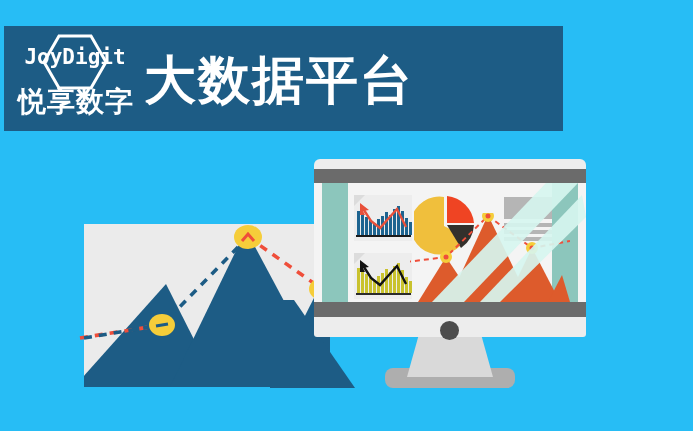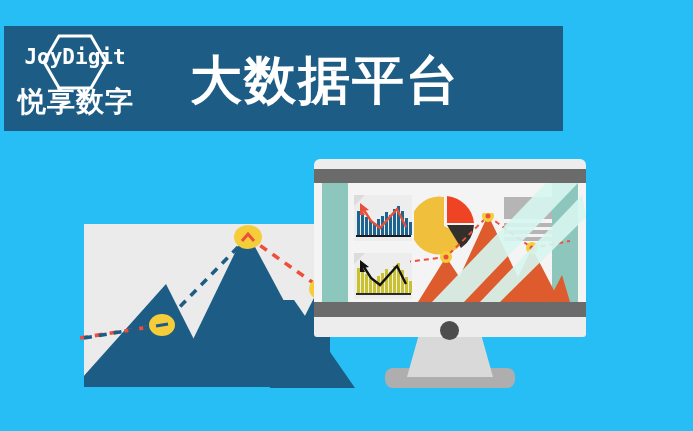--- a/index.html
+++ b/index.html
@@ -35,21 +35,21 @@
     position:absolute;left:0;top:58px;width:114px;
     text-align:center;
     color:#ffffff;
     font-size:28px;font-weight:bold;letter-spacing:1px;
     line-height:24px;white-space:nowrap;
   }
   .banner-title{
     position:absolute;left:140px;top:26px;
     color:#ffffff;
     font-size:52px;font-weight:bold;letter-spacing:2px;
-    line-height:56px;white-space:nowrap;margin-left:46px;
+    line-height:56px;white-space:nowrap;
   }
 
   
   .left-panel{
     position:absolute;left:84px;top:224px;width:246px;height:163px;
     background:#ebebeb;overflow:hidden;
   }
   .lp-svg{position:absolute;left:0;top:0;}
 
   

